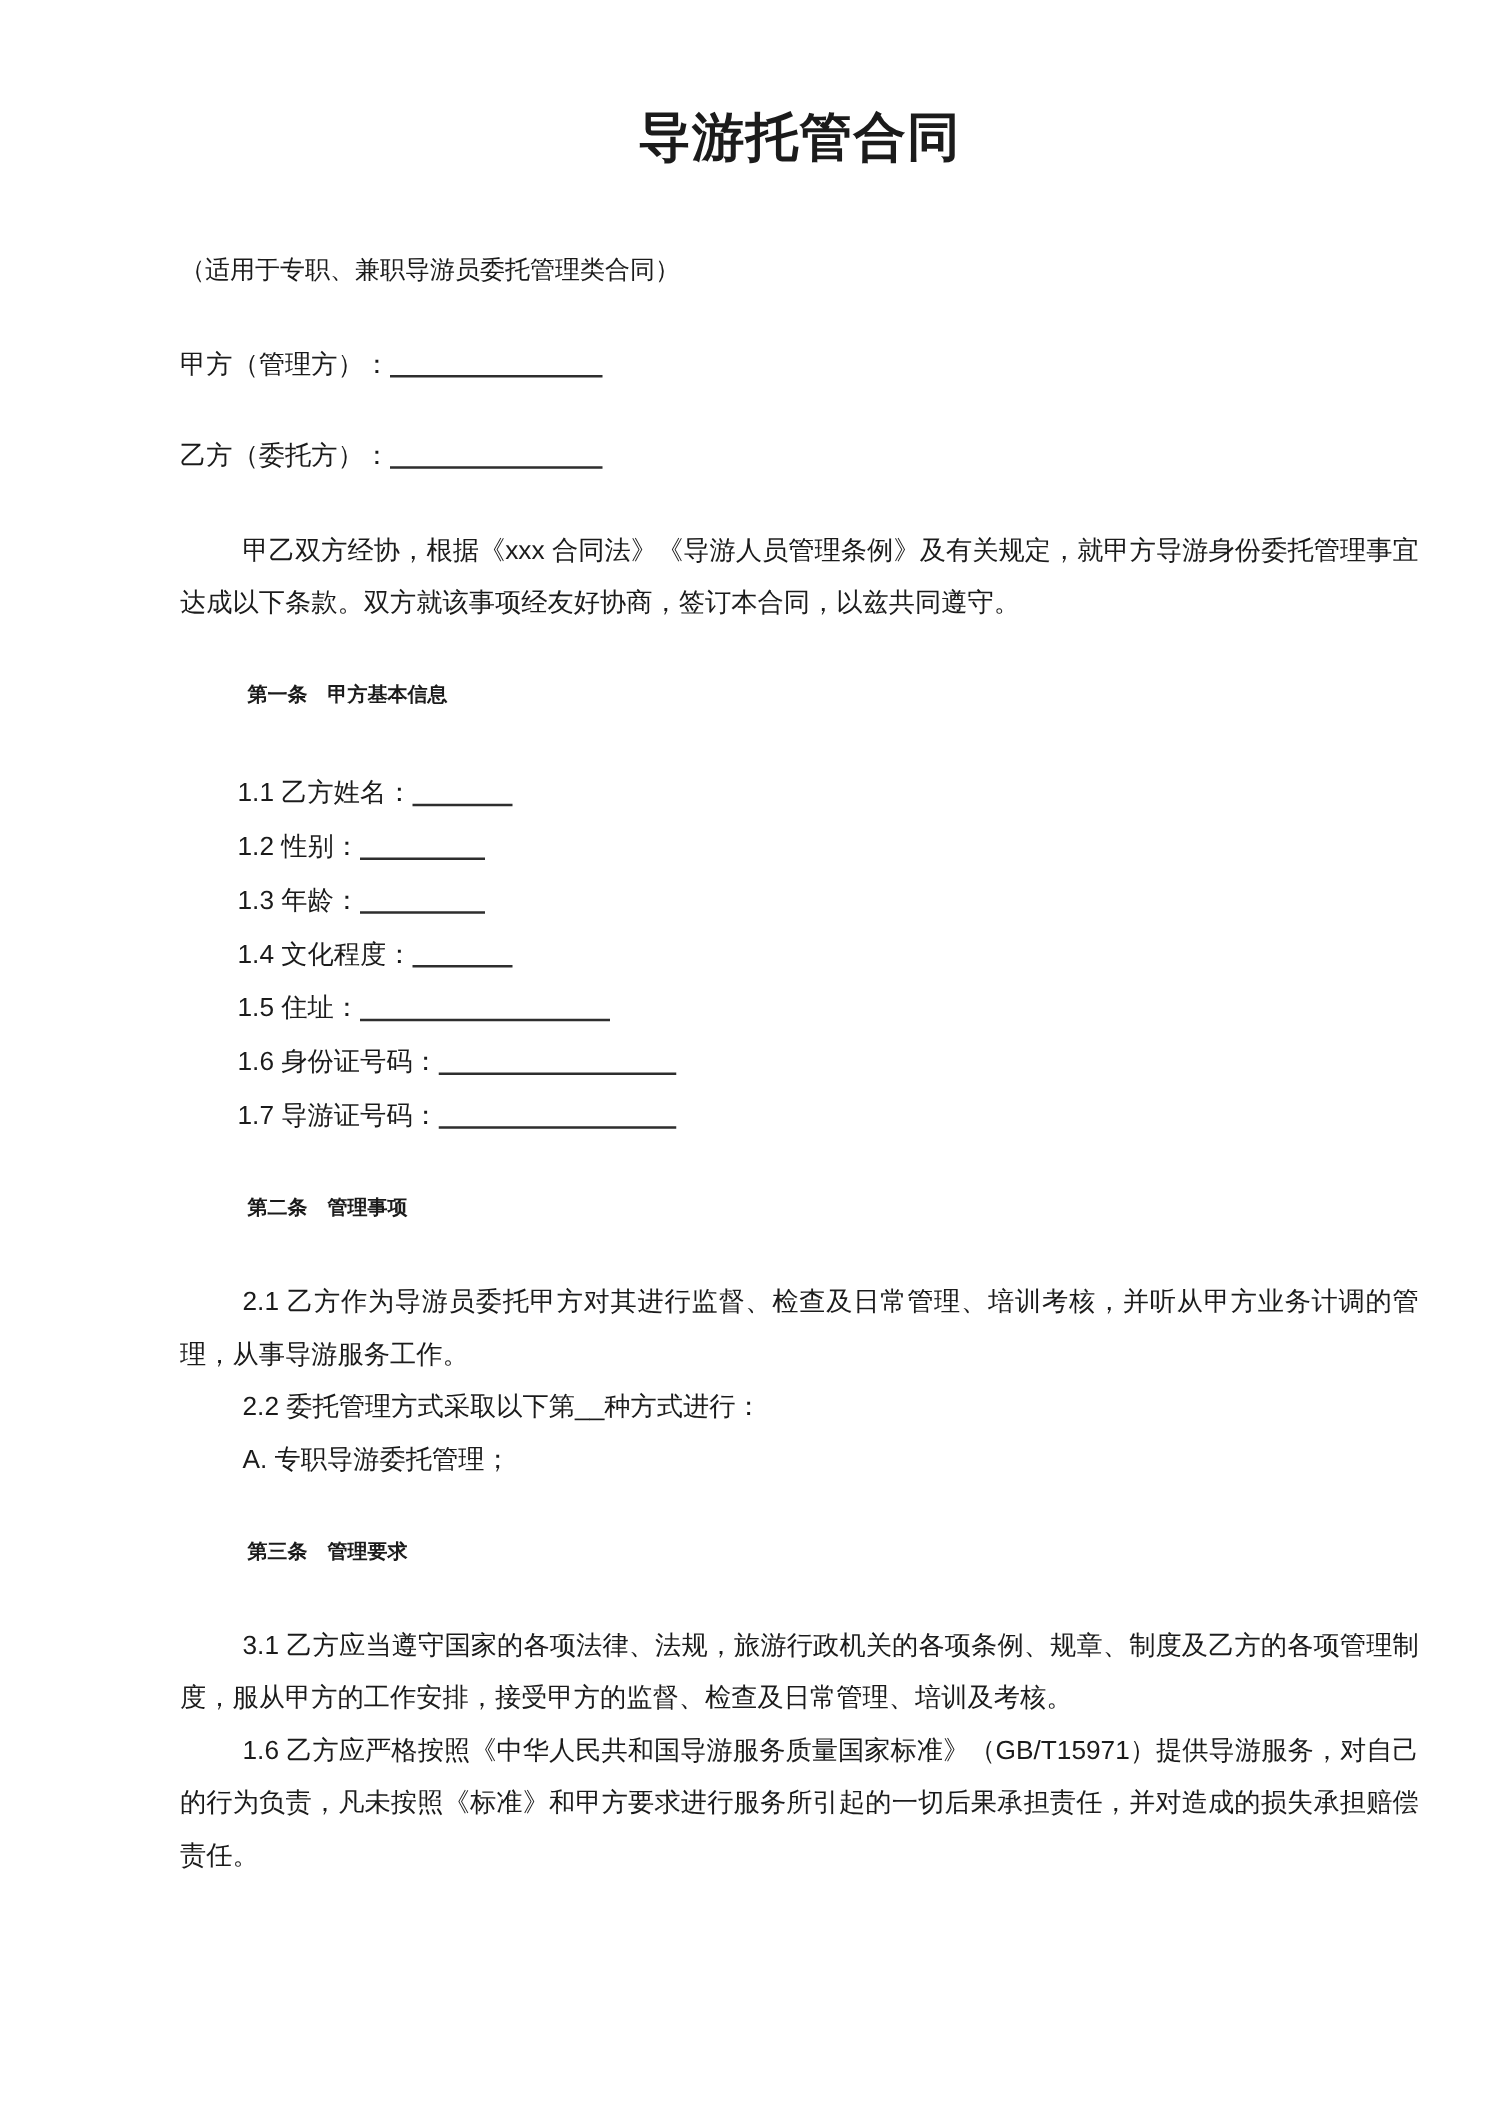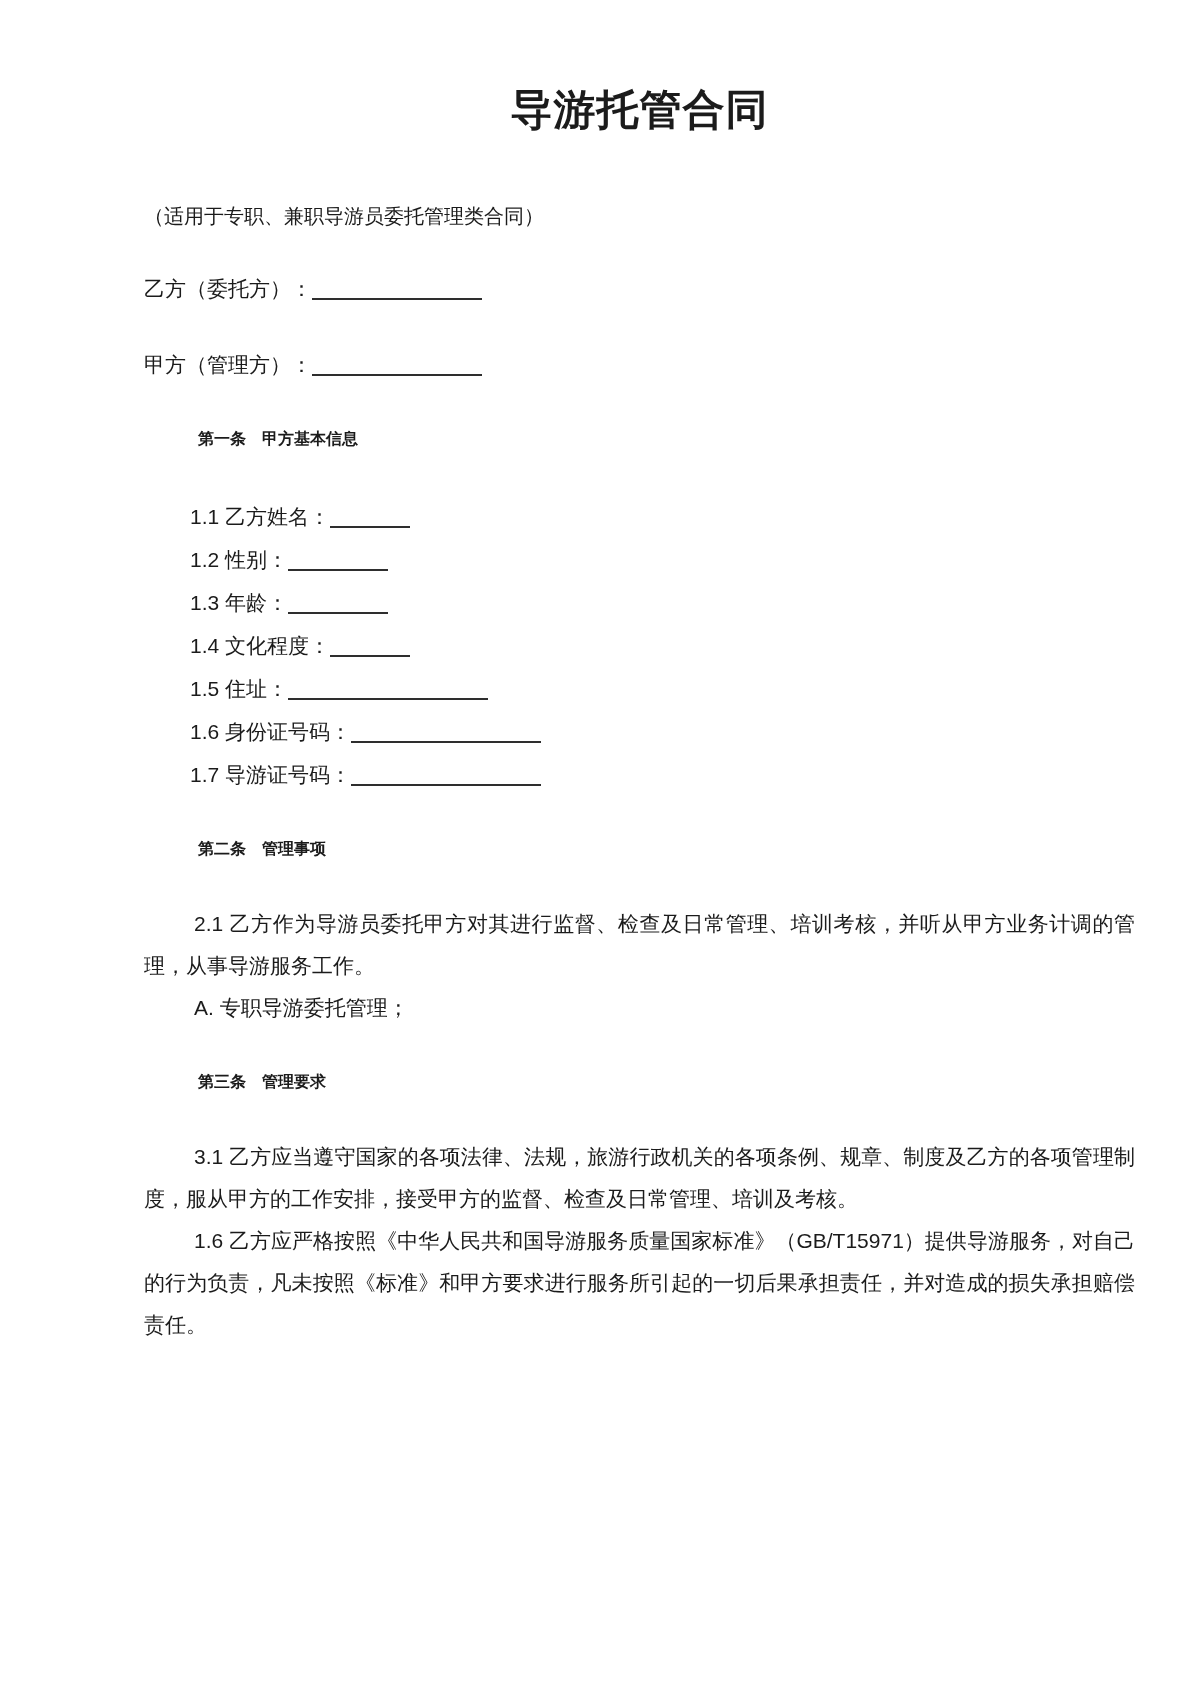--- a/index.html
+++ b/index.html
@@ -73,40 +73,42 @@
 </style>
 </head>
 <body>
 
 <div class="page">
 
   <h1 class="doc-title">导游托管合同</h1>
 
   <p class="subtitle">（适用于专职、兼职导游员委托管理类合同）</p>
 
+  <p class="party-line first"><span>甲方（管理方）：</span><span class="blank w170"></span></p>
+
   <p class="party-line"><span>乙方（委托方）：</span><span class="blank w170"></span></p>
 
-  <p class="party-line first"><span>甲方（管理方）：</span><span class="blank w170"></span></p>
-
+  <p class="para intro">甲乙双方经协，根据《xxx 合同法》《导游人员管理条例》及有关规定，就甲方导游身份委托管理事宜达成以下条款。双方就该事项经友好协商，签订本合同，以兹共同遵守。</p>
 
   <h2 class="sec-heading">第一条　甲方基本信息</h2>
 
   <div class="items">
     <p class="item"><span>1.1 乙方姓名：</span><span class="blank w80"></span></p>
     <p class="item"><span>1.2 性别：</span><span class="blank w100"></span></p>
     <p class="item"><span>1.3 年龄：</span><span class="blank w100"></span></p>
     <p class="item"><span>1.4 文化程度：</span><span class="blank w80"></span></p>
     <p class="item"><span>1.5 住址：</span><span class="blank w200"></span></p>
     <p class="item"><span>1.6 身份证号码：</span><span class="blank w190"></span></p>
     <p class="item"><span>1.7 导游证号码：</span><span class="blank w190"></span></p>
   </div>
 
   <h2 class="sec-heading">第二条　管理事项</h2>
 
   <p class="para after-heading">2.1 乙方作为导游员委托甲方对其进行监督、检查及日常管理、培训考核，并听从甲方业务计调的管理，从事导游服务工作。</p>
+  <p class="para">2.2 委托管理方式采取以下第__种方式进行：</p>
   <p class="para">A. 专职导游委托管理；</p>
 
   <h2 class="sec-heading">第三条　管理要求</h2>
 
   <p class="para after-heading">3.1 乙方应当遵守国家的各项法律、法规，旅游行政机关的各项条例、规章、制度及乙方的各项管理制度，服从甲方的工作安排，接受甲方的监督、检查及日常管理、培训及考核。</p>
   <p class="para">1.6 乙方应严格按照《中华人民共和国导游服务质量国家标准》（GB/T15971）提供导游服务，对自己的行为负责，凡未按照《标准》和甲方要求进行服务所引起的一切后果承担责任，并对造成的损失承担赔偿责任。</p>
 
 </div>
 
 </body></html>

